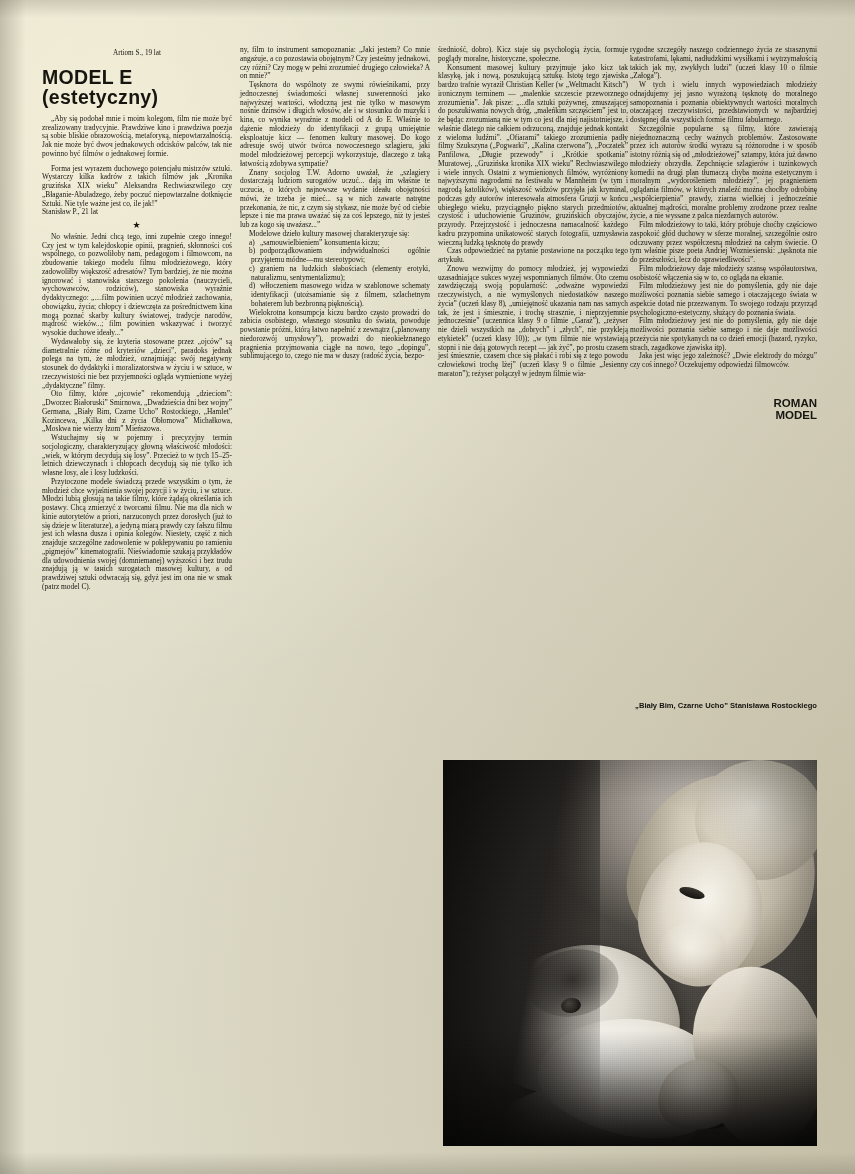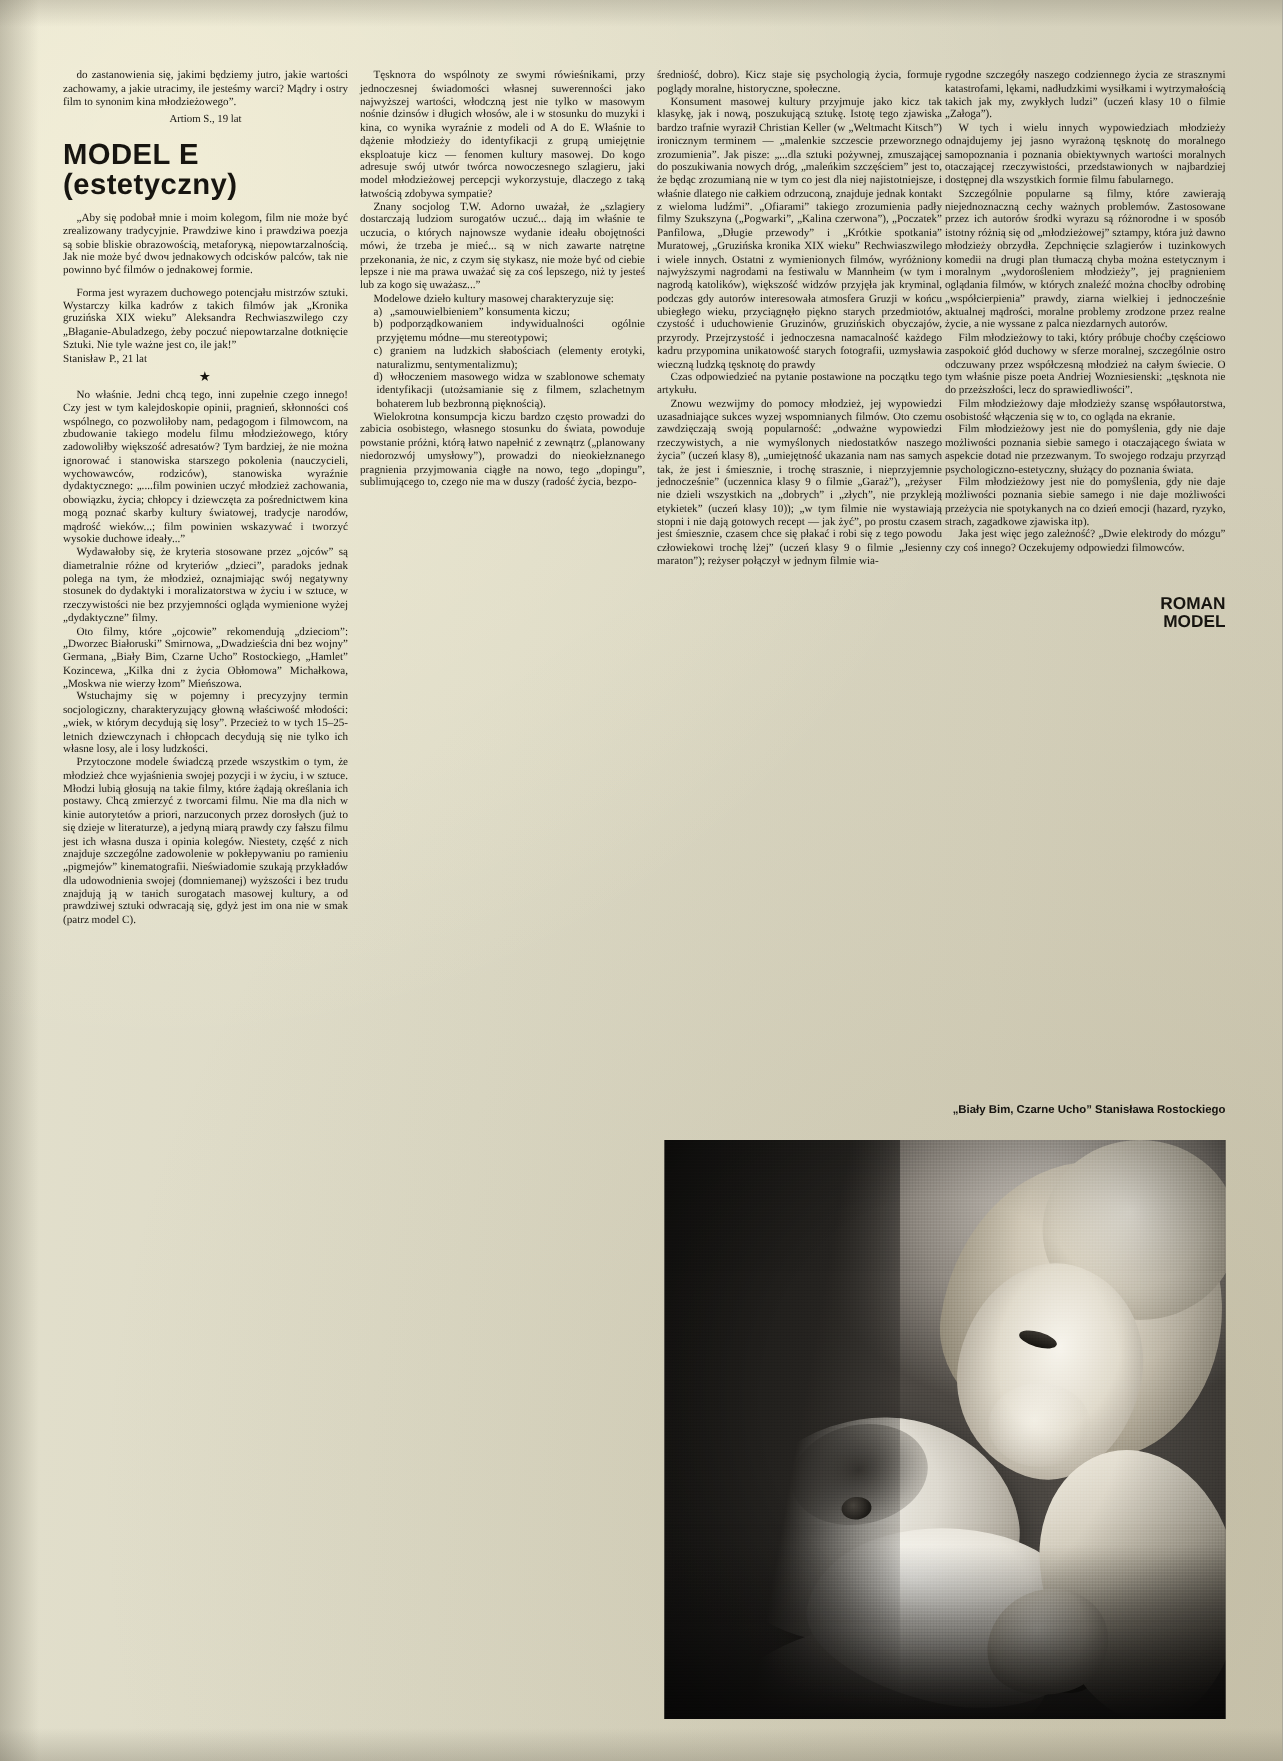--- a/index.html
+++ b/index.html
@@ -119,21 +119,21 @@
     left: 443px;
     top: 760px;
     width: 374px;
     height: 386px;
     overflow: hidden;
     background: #2a2723;
   }
   .photo-caption {
     position: absolute;
     left: 443px;
-    top: 735px;
+    top: 701px;
     width: 374px;
     font-family: "Liberation Sans", sans-serif;
     font-weight: bold;
     font-size: 7.6px;
     text-align: right;
     color: #15130f;
   }
 
   
   .ph-bg {
@@ -279,40 +279,40 @@
 <body>
 
 <div class="page">
   <div class="paper-edge-left"></div>
   <div class="paper-edge-top"></div>
   <div class="paper-edge-bottom"></div>
 
   <div class="columns">
 
     <div class="col c1">
-      <p>do zastanowienia się, jakimi będziemy jutro, jakie wartości zachowamy, a jakie utracimy, ile jesteśmy warci? Mądry i ostry film to synonim kina młodzieżowego”.</p>
       <div class="sig">Artiom S., 19 lat</div>
 
       <div class="headline">
         <span>MODEL E</span><br>
         <span>(estetyczny)</span>
       </div>
 
       <p>„Aby się podobał mnie i moim kolegom, film nie może być zrealizowany tradycyjnie. Prawdziwe kino i prawdziwa poezja są sobie bliskie obrazowością, metaforyкą, niepowtarzalnością. Jak nie może być dwoч jednakowych odcisków palców, tak nie powinno być filmów o jednakowej formie.</p>
       <p class="gap">Forma jest wyrazem duchowego potencjału mistrzów sztuki. Wystarczy kilka kadrów z takich filmów jak „Kronika gruzińska XIX wieku” Aleksandra Rechwiaszwilego czy „Błaganie-Abuladzego, żeby poczuć niepowtarzalne dotknięcie Sztuki. Nie tyle ważne jest co, ile jak!”</p>
       <p class="noind">Stanisław P., 21 lat</p>
       <div class="star">★</div>
       <p>No właśnie. Jedni chcą tego, inni zupełnie czego innego! Czy jest w tym kalejdoskopie opinii, pragnień, skłonności coś wspólnego, co pozwoliłoby nam, pedagogom i filmowcom, na zbudowanie takiego modelu filmu młodzieżowego, który zadowoliłby większość adresatów? Tym bardziej, że nie można ignorować i stanowiska starszego pokolenia (nauczycieli, wychowawców, rodziców), stanowiska wyraźnie dydaktycznego: „....film powinien uczyć młodzież zachowania, obowiązku, życia; chłopcy i dziewczęta za pośrednictwem kina mogą poznać skarby kultury światowej, tradycje narodów, mądrość wieków...; film powinien wskazywać i tworzyć wysokie duchowe ideały...”</p>
       <p>Wydawałoby się, że kryteria stosowane przez „ojców” są diametralnie różne od kryteriów „dzieci”, paradoks jednak polega na tym, że młodzież, oznajmiając swój negatywny stosunek do dydaktyki i moralizatorstwa w życiu i w sztuce, w rzeczywistości nie bez przyjemności ogląda wymienione wyżej „dydaktyczne” filmy.</p>
       <p>Oto filmy, które „ojcowie” rekomendują „dzieciom”: „Dworzec Białoruski” Smirnowa, „Dwadzieścia dni bez wojny” Germana, „Biały Bim, Czarne Ucho” Rostockiego, „Hamlet” Kozincewa, „Kilka dni z życia Obłomowa” Michałkowa, „Moskwa nie wierzy łzom” Mieńszowa.</p>
       <p>Wstuchajmy się w pojemny i precyzyjny termin socjologiczny, charakteryzujący głowną właściwość młodości: „wiek, w którym decydują się losy”. Przecież to w tych 15–25-letnich dziewczynach i chłopcach decydują się nie tylko ich własne losy, ale i losy ludzkości.</p>
       <p>Przytoczone modele świadczą przede wszystkim o tym, że młodzież chce wyjaśnienia swojej pozycji i w życiu, i w sztuce. Młodzi lubią głosują na takie filmy, które żądają określania ich postawy. Chcą zmierzyć z tworcami filmu. Nie ma dla nich w kinie autorytetów a priori, narzuconych przez dorosłych (już to się dzieje w literaturze), a jedyną miarą prawdy czy fałszu filmu jest ich własna dusza i opinia kolegów. Niestety, część z nich znajduje szczególne zadowolenie w pokłepywaniu po ramieniu „pigmejów” kinematografii. Nieświadomie szukają przykładów dla udowodnienia swojej (domniemanej) wyższości i bez trudu znajdują ją w taнich surogatach masowej kultury, a od prawdziwej sztuki odwracają się, gdyż jest im ona nie w smak (patrz model C).</p>
     </div>
 
     <div class="col c2">
+      <p class="noind">ny, film to instrument samopoznania: „Jaki jestem? Co mnie angażuje, a co pozostawia obojętnym? Czy jesteśmy jednakowi, czy różni? Czy mogę w pełni zrozumieć drugiego człowieka? A on mnie?”</p>
       <p>Tęsknoтa do wspólnoty ze swymi rówieśnikami, przy jednoczesnej świadomości własnej suwerenności jako najwyższej wartości, włodczną jest nie tylko w masowym nośnie dzinsów i długich włosów, ale i w stosunku do muzyki i kina, co wynika wyraźnie z modeli od A do E. Właśnie to dążenie młodzieży do identyfikacji z grupą umiejętnie eksploatuje kicz — fenomen kultury masowej. Do kogo adresuje swój utwór twórca nowoczesnego szlagieru, jaki model młodzieżowej percepcji wykorzystuje, dlaczego z taką łatwością zdobywa sympatie?</p>
       <p>Znany socjolog T.W. Adorno uważał, że „szlagiery dostarczają ludziom surogatów uczuć... dają im właśnie te uczucia, o których najnowsze wydanie ideału obojętności mówi, że trzeba je mieć... są w nich zawarte natrętne przekonania, że nic, z czym się stykasz, nie może być od ciebie lepsze i nie ma prawa uważać się za coś lepszego, niż ty jesteś lub za kogo się uważasz...”</p>
       <p>Modelowe dzieło kultury masowej charakteryzuje się:</p>
 
       <p class="list-item">
         <span class="mark">a)</span>
         <span>„samouwielbieniem” konsumenta kiczu;</span>
       </p>
       <p class="list-item">
         <span class="mark">b)</span>

